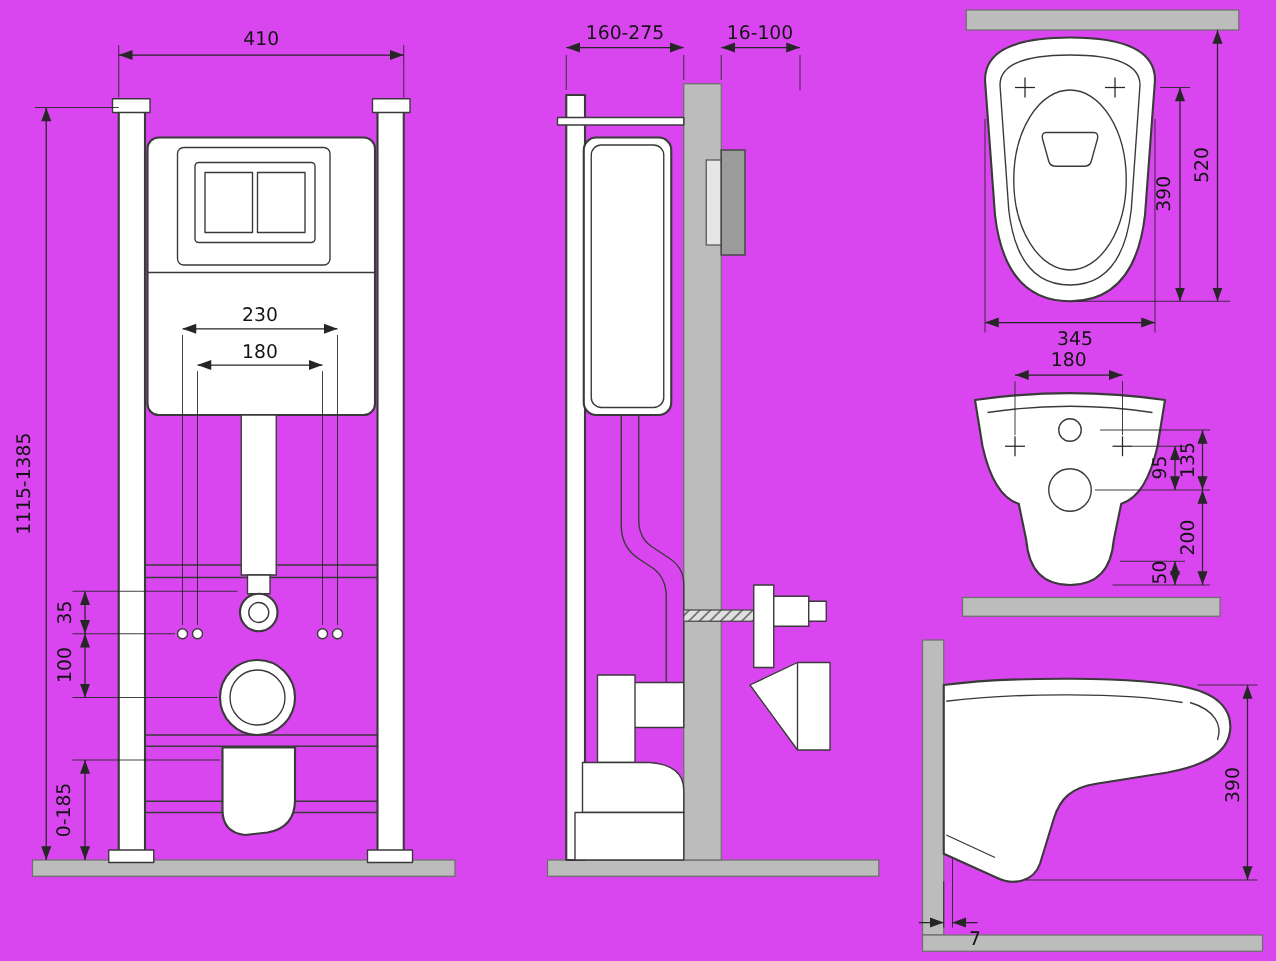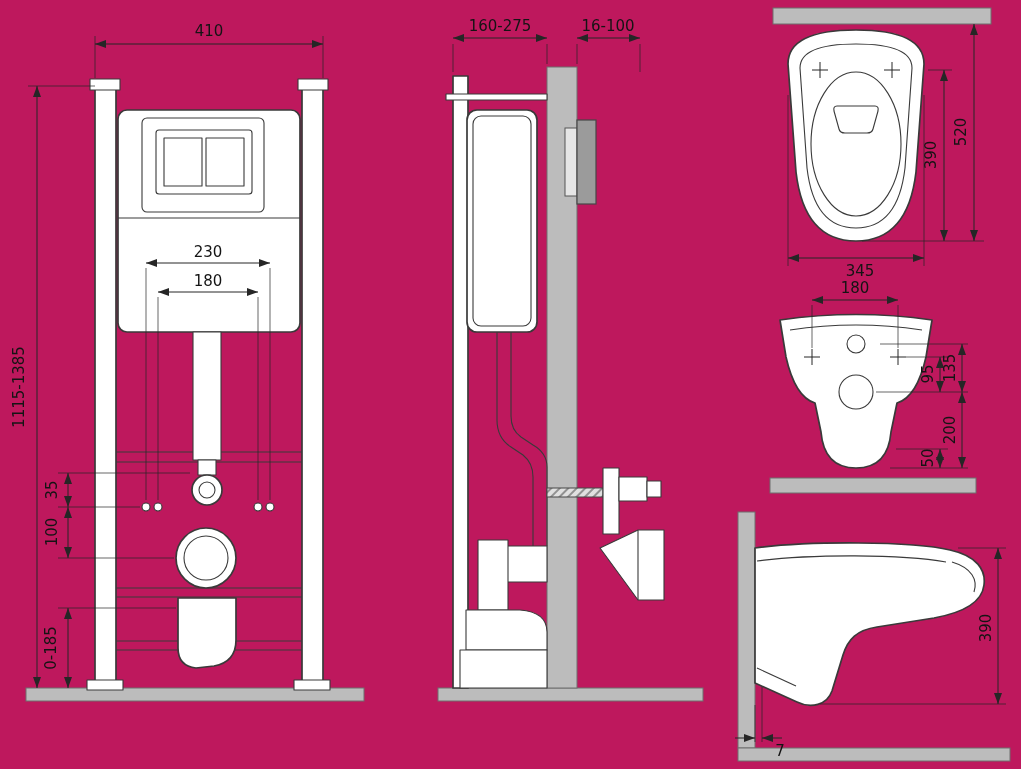--- a/index.html
+++ b/index.html
@@ -1,16 +1,16 @@
 <!DOCTYPE html>
 <html><head>
 <meta charset="utf-8">
 <style>
   html,body{margin:0;padding:0;background:#ffffff;}
-  .stage{width:1021px;height:769px;background:#be185d;position:relative;overflow:hidden;}
+  .stage{width:1021px;height:769px;background:#d946ef;position:relative;overflow:hidden;}
   svg{display:block;}
   text{font-family:"DejaVu Sans",sans-serif;font-size:15px;fill:#141414;}
   .dimtxt{text-anchor:middle;}
   .ln2f{fill:none;stroke:#3a3a3a;stroke-width:1.1;stroke-linejoin:round;}
   .fillw {fill:#ffffff;stroke:#3a3a3a;stroke-width:1.7;stroke-linejoin:round;}
   .fillw2{fill:#ffffff;stroke:#3a3a3a;stroke-width:1.1;stroke-linejoin:round;}
   .gray {fill:#bcbcbc;stroke:#6e6e6e;stroke-width:1;}
   .dgray{fill:#9b9b9b;stroke:#474747;stroke-width:1.2;}
   .ltgray{fill:#e6e6e6;stroke:#555;stroke-width:1;}
   .hatchf{fill:url(#hatch);stroke:#474747;stroke-width:1;}

